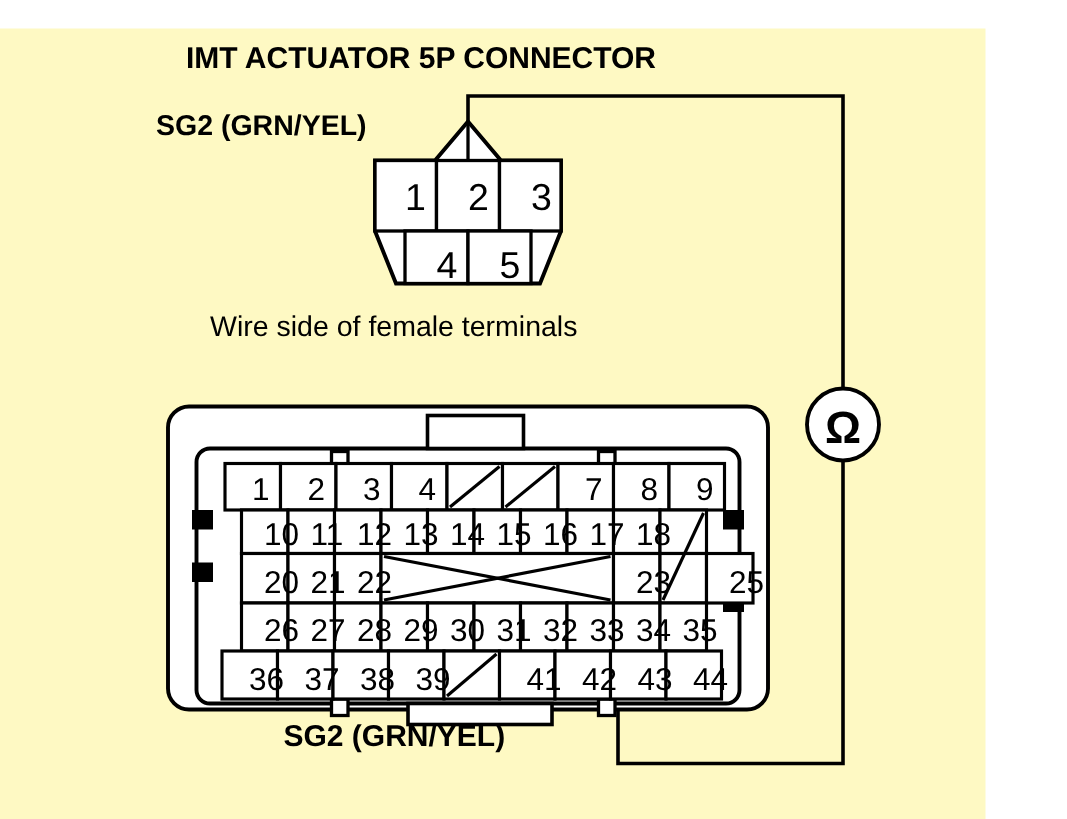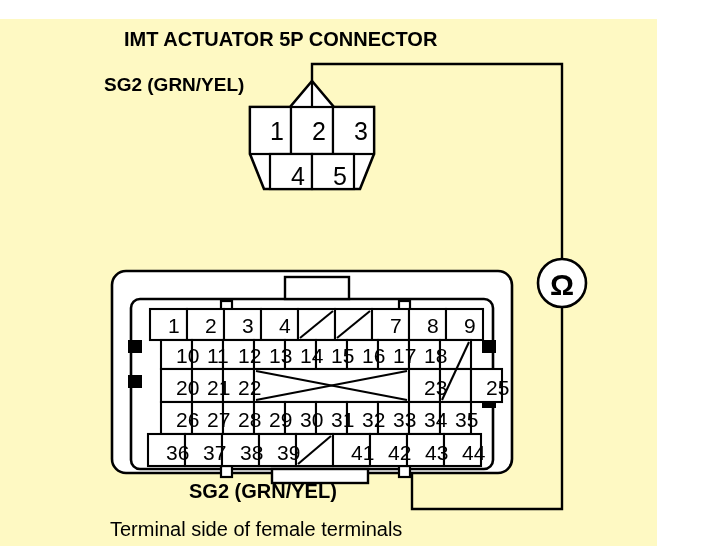--- a/index.html
+++ b/index.html
@@ -42,25 +42,25 @@
 </style>
 </head>
 <body>
 
 <div id="page">
 
   <div class="lbl bold" style="left:124px; top:10px; font-size:20px;">IMT ACTUATOR 5P CONNECTOR</div>
 
   <div class="lbl bold" style="left:104px; top:56px; font-size:19px;">SG2 (GRN/YEL)</div>
 
+  <div class="lbl" style="left:140px; top:190px; font-size:19px;">Wire side of female terminals</div>
 
 
   <div class="lbl bold" style="left:189px; top:462px; font-size:20px;">SG2 (GRN/YEL)</div>
 
-  <div class="lbl" style="left:110px; top:500px; font-size:20px;">Terminal side of female terminals</div>
 
   <svg class="layer" viewBox="0 0 711 546">
 
     <g fill="none" stroke="#000" stroke-width="2.4">
 
       <path d="M 312,80 L 312,45 L 562,45 L 562,240"></path>
 
       <path d="M 562,288 L 562,490 L 412,490 L 412,440"></path>
     </g>
 

